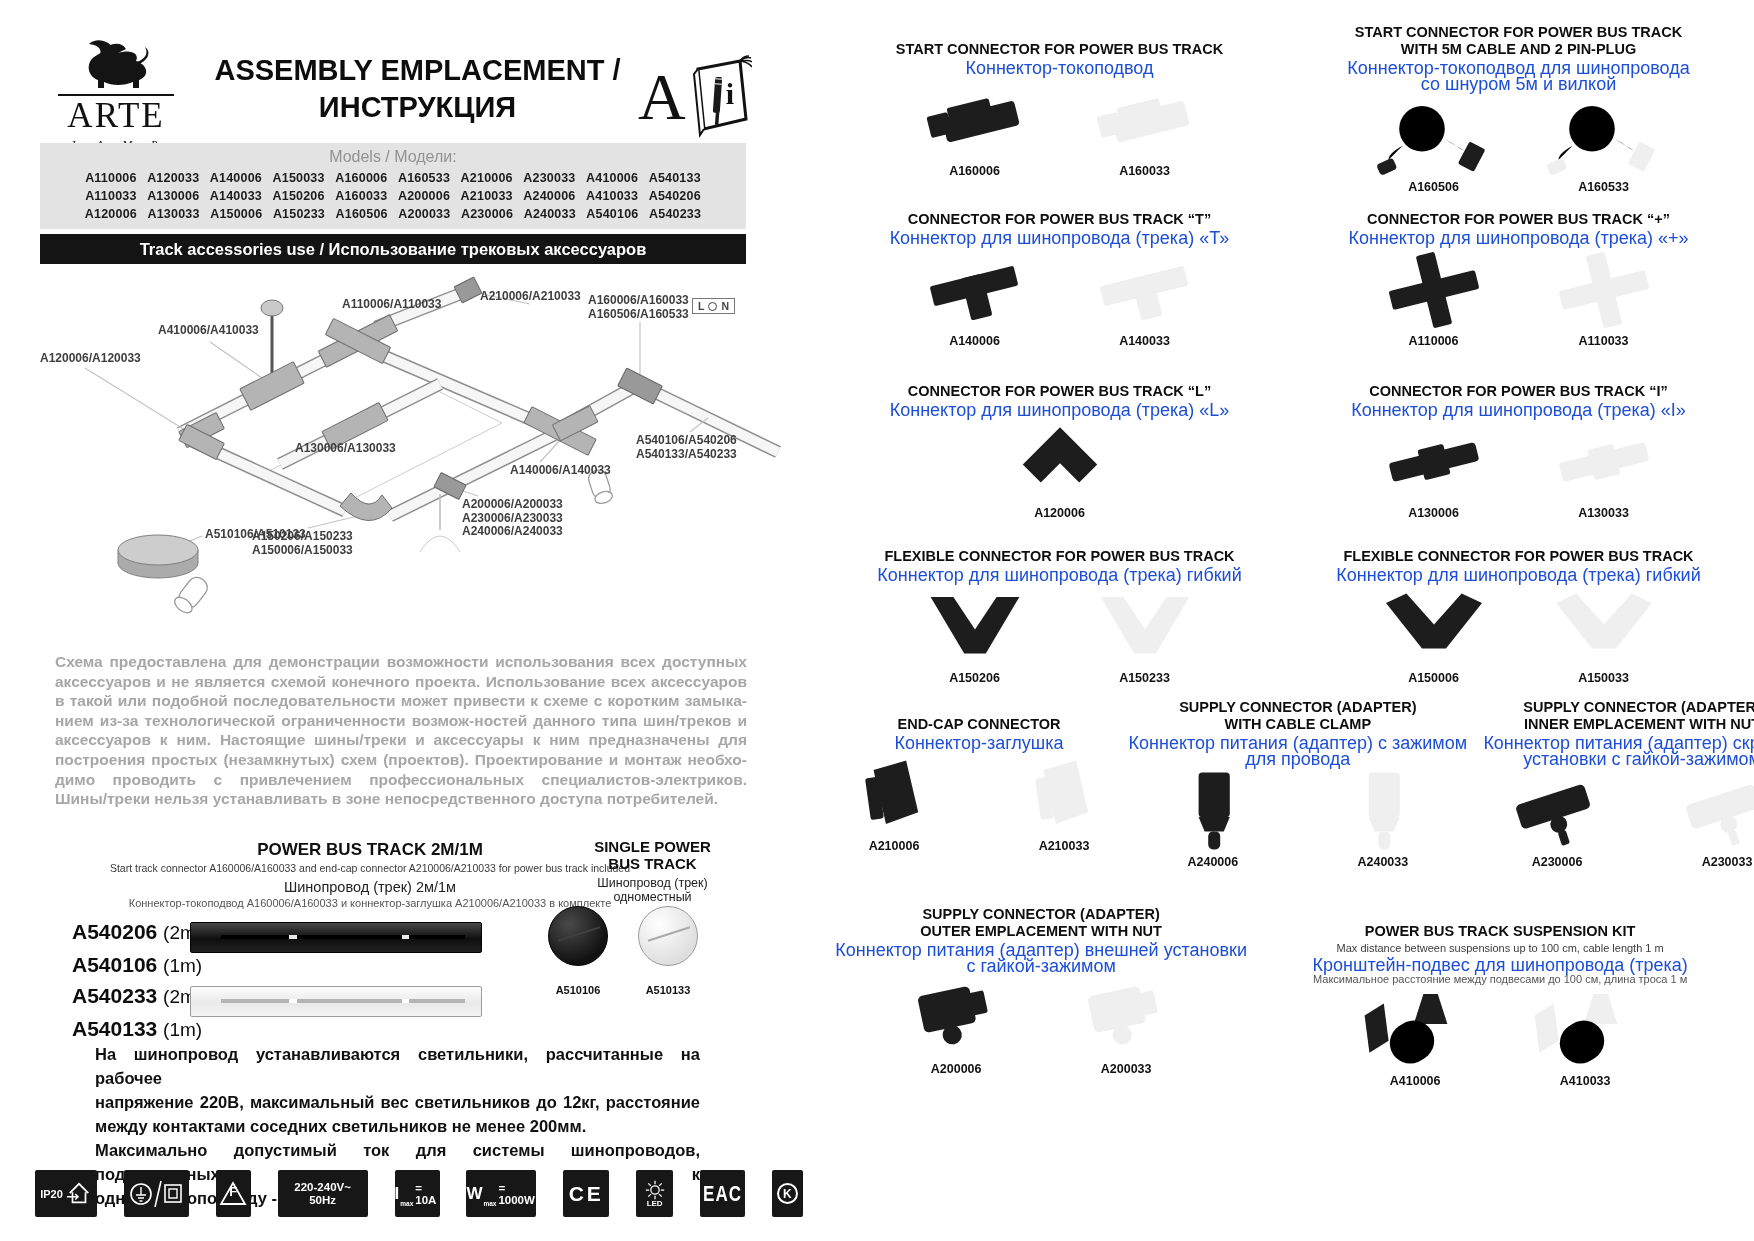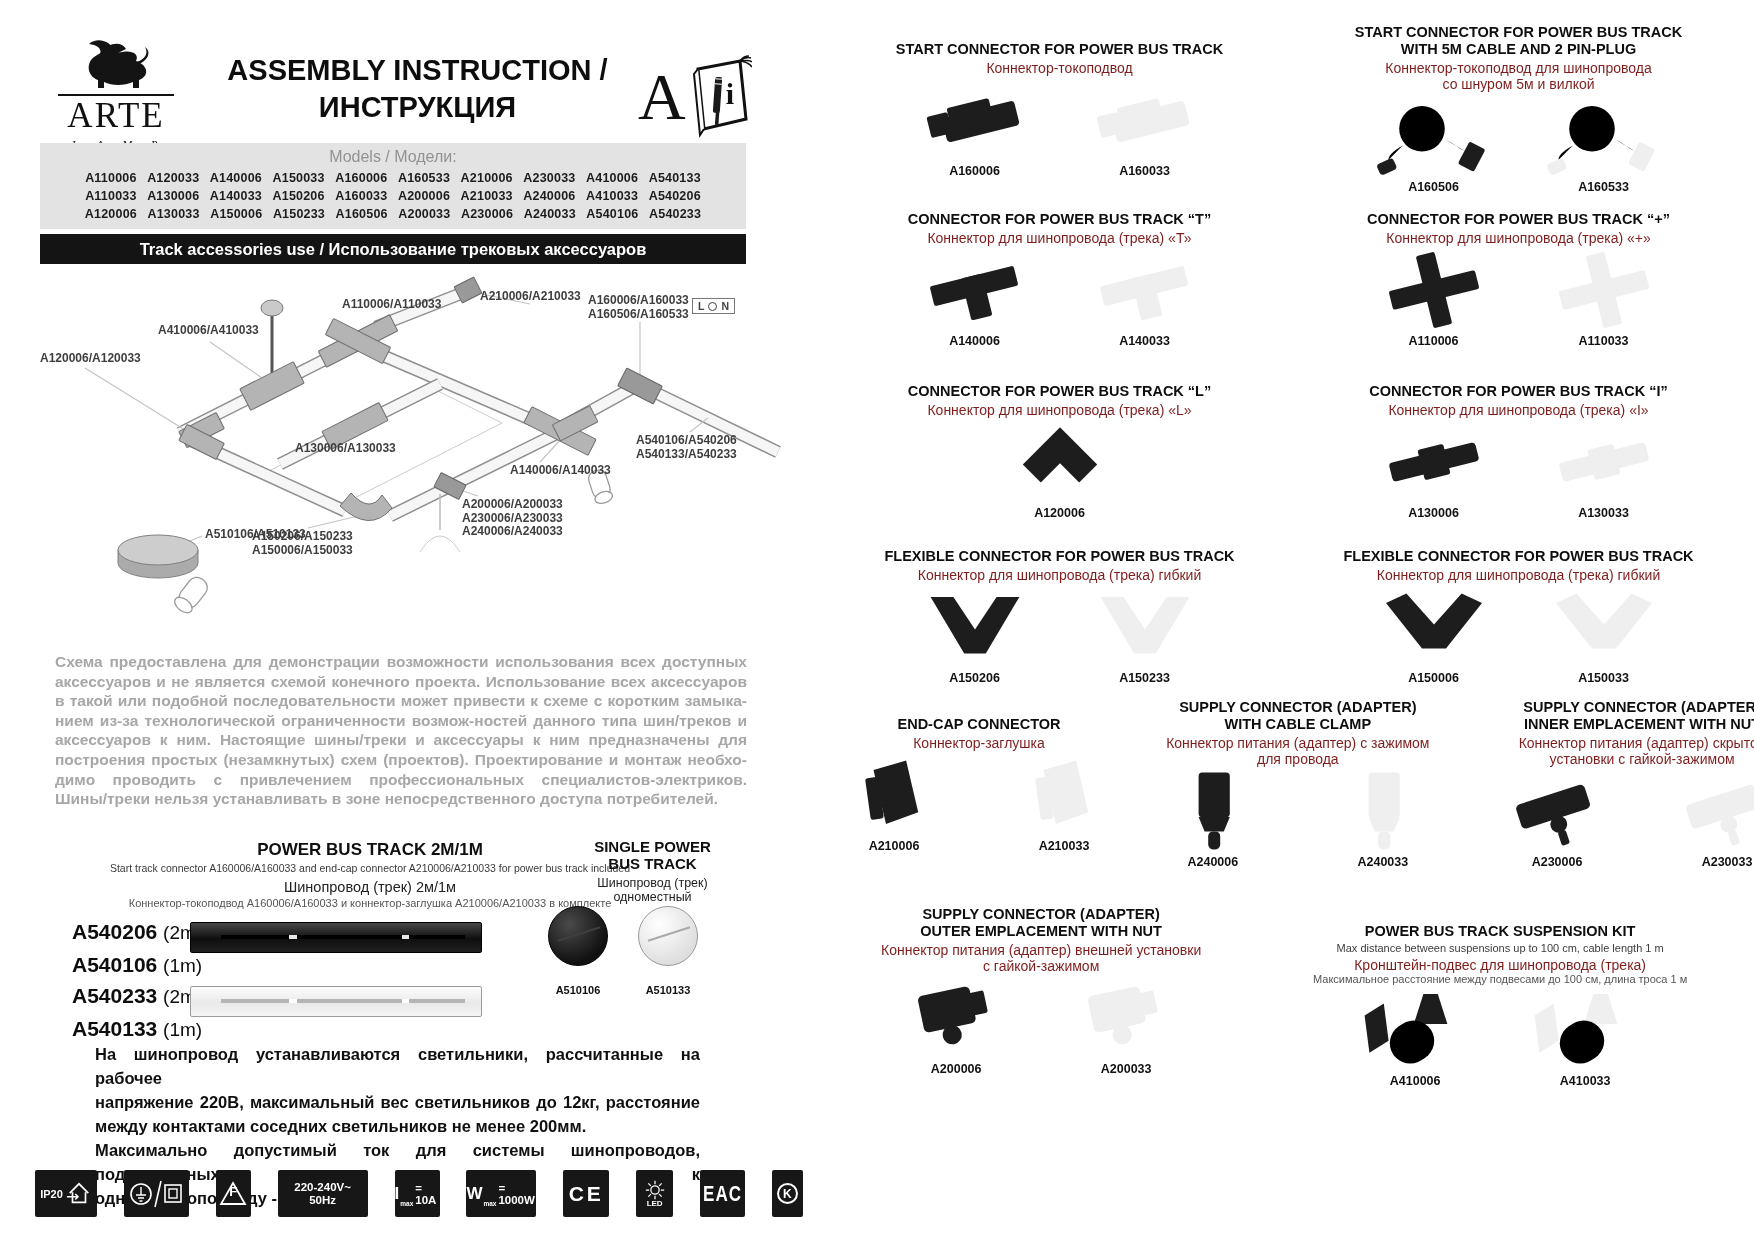--- a/index.html
+++ b/index.html
@@ -94,21 +94,21 @@
   .sec-row[data-row="5"] { height:228px; }
   .section { flex:1; display:flex; flex-direction:column; align-items:center; }
   .sec-row[data-row="4"] .section:nth-child(1) { flex:0 0 25%; }
   .sec-row[data-row="4"] .section:nth-child(2) { flex:0 0 37%; }
   .sec-row[data-row="4"] .section:nth-child(3) { flex:0 0 38%; }
   .sec-row[data-row="5"] .section:nth-child(1) { flex:0 0 46%; }
   .sec-row[data-row="5"] .section:nth-child(2) { flex:0 0 54%; }
   .sec-head { min-height:36px; display:flex; flex-direction:column; justify-content:flex-end; }
   .sec-title { font-size:14.5px; font-weight:bold; color:#0e0e0e; text-align:center; line-height:17px; white-space:pre-line; }
   .sec-sub-en { font-size:11px; color:#3c3c3c; text-align:center; line-height:14px; margin-top:1px; }
-  .sec-ru { font-size:14px; color:#7f1d1d; text-align:center; line-height:16px; white-space:pre-line; margin-top:2px; }
+  .sec-ru { font-size:18px; color:#1d4ed8; text-align:center; line-height:16px; white-space:pre-line; margin-top:2px; }
   .sec-ru-small { font-size:11px; color:#555; text-align:center; line-height:13px; white-space:pre-line; }
   .sec-products { display:flex; gap:42px; margin-top:2px; }
   .product { display:flex; flex-direction:column; align-items:center; }
   .product svg { width:128px; height:84px; }
   .product-code { font-size:12.5px; font-weight:bold; color:#111; margin-top:2px; }
   .product-black { color:#1d1d1d; }
   .product-white { color:#efefef; }
 
   .defs-svg { position:absolute; width:0; height:0; overflow:hidden; }
 
@@ -220,21 +220,21 @@
     <div class="logo">
       <svg width="104" height="58" viewBox="0 0 104 58">
         <path d="M38 14 C44 4 58 3 62 11 L54 15 C66 11 76 15 72 23 C84 27 86 38 75 42 L75 50 L69 50 L69 44 C60 48 48 48 40 44 L40 50 L34 50 L34 42 C23 38 22 25 30 19 Z" fill="#141414"></path>
         <path d="M50 12 C46 2 32 -1 25 6 C34 7 38 11 36 16 Z" fill="#141414"></path>
         <path d="M73 27 C84 23 88 14 81 9 C86 18 77 23 70 25 Z" fill="#141414"></path>
       </svg>
       <div class="brand-name">ARTE</div>
       <div class="brand-sub">L A M P</div>
     </div>
 
-    <div class="page-title">ASSEMBLY INSTRUCTION /
+    <div class="page-title">ASSEMBLY EMPLACEMENT /
 ИНСТРУКЦИЯ</div>
 
     <div class="booklet">
       <span class="big-a">A</span>
       <span class="book-wrap">
         <svg width="62" height="84" viewBox="0 0 62 84">
           <path d="M50 6 C52 3 55 1 59 1 M50 6 C54 3 58 2 61 3 M50 6 C56 5 60 5 62 7 M50 6 C57 7 60 9 62 12" stroke="#111" stroke-width="1.5" fill="none"></path>
           <path d="M8 14 L50 6 L56 64 L14 74 Z" fill="#fff" stroke="#111" stroke-width="3"></path>
           <path d="M8 14 L4 19 L10 80 L14 74" fill="#fff" stroke="#111" stroke-width="2"></path>
           <rect x="24" y="22" width="7" height="36" rx="2" fill="#1a1a1a" transform="rotate(4 28 40)"></rect>

